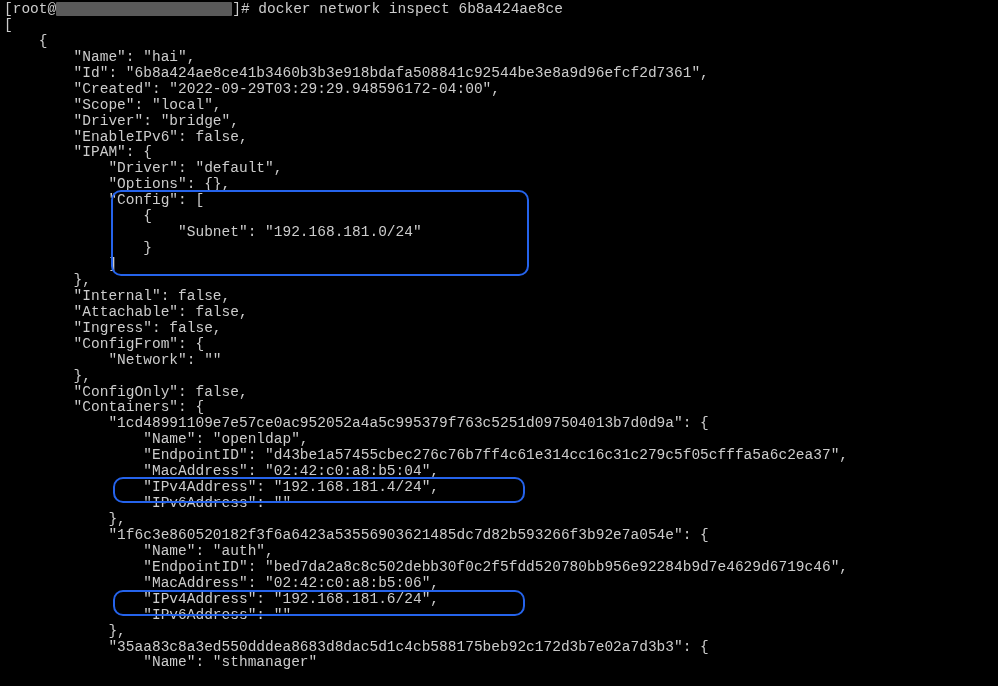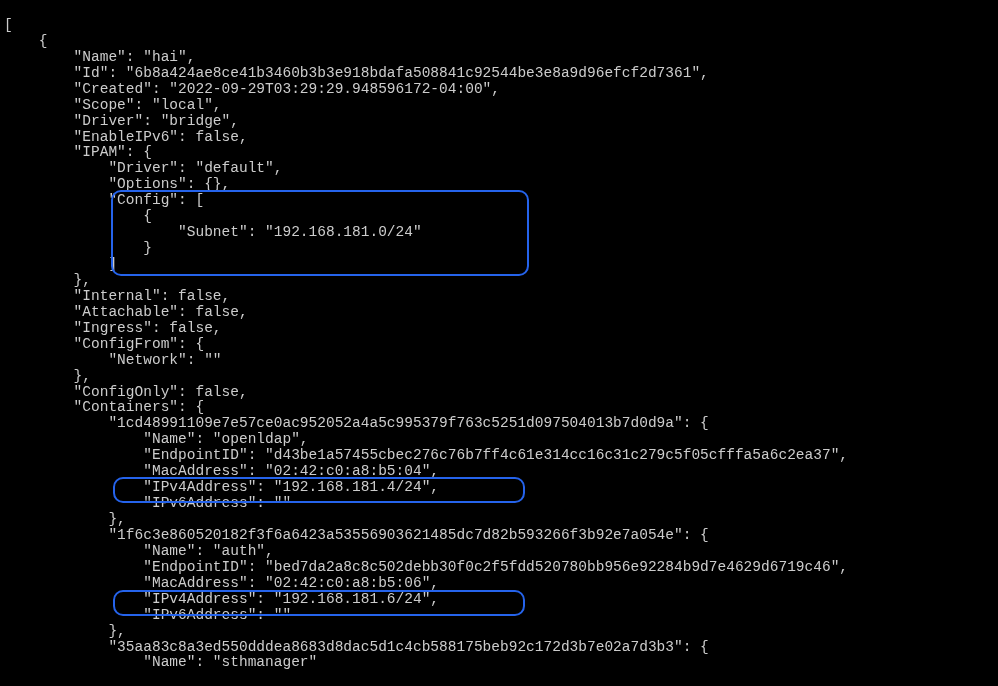--- a/index.html
+++ b/index.html
@@ -30,21 +30,21 @@
   .box {
     position: absolute;
     border: 2px solid #2563eb;
     border-radius: 10px;
     pointer-events: none;
   }
 </style>
 </head>
 <body>
 
-<div id="term">
+<div id="term"><span>[<span class="prompt-user">root</span>@<span class="redact" style="width:176px"></span>]# <span>docker network inspect 6b8a424ae8ce</span></span>
 [
     {
         "Name": "hai",
         "Id": "6b8a424ae8ce41b3460b3b3e918bdafa508841c92544be3e8a9d96efcf2d7361",
         "Created": "2022-09-29T03:29:29.948596172-04:00",
         "Scope": "local",
         "Driver": "bridge",
         "EnableIPv6": false,
         "IPAM": {
             "Driver": "default",

